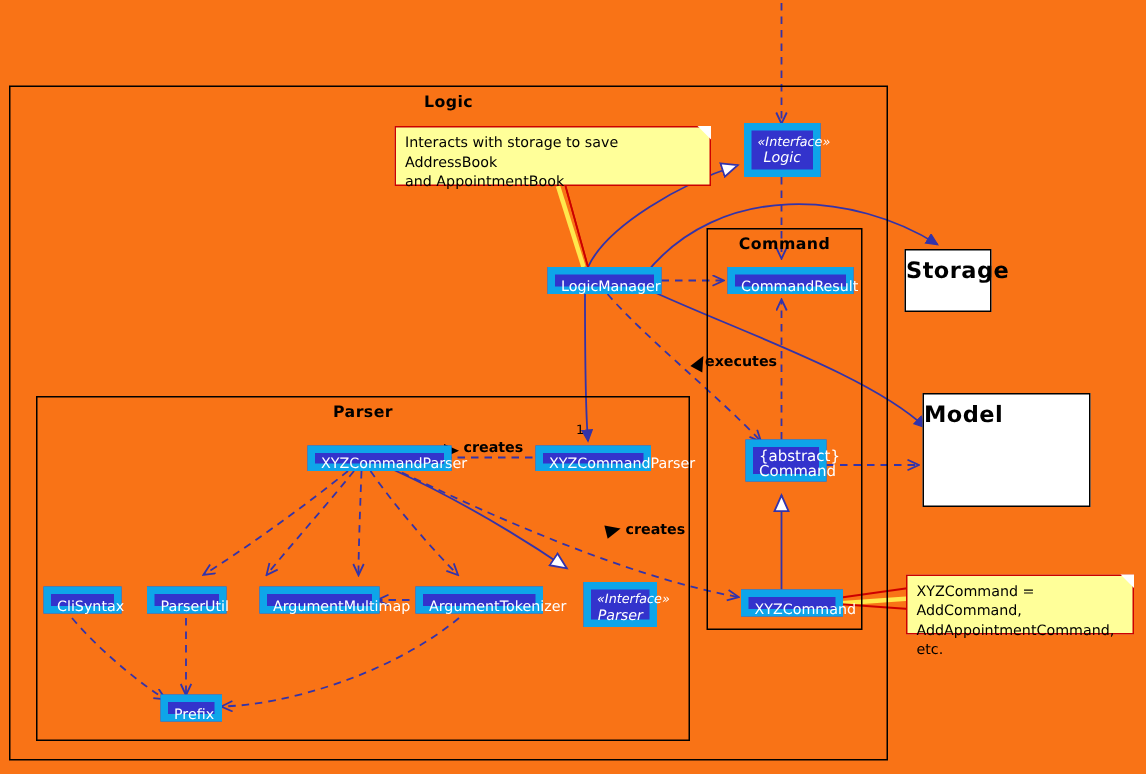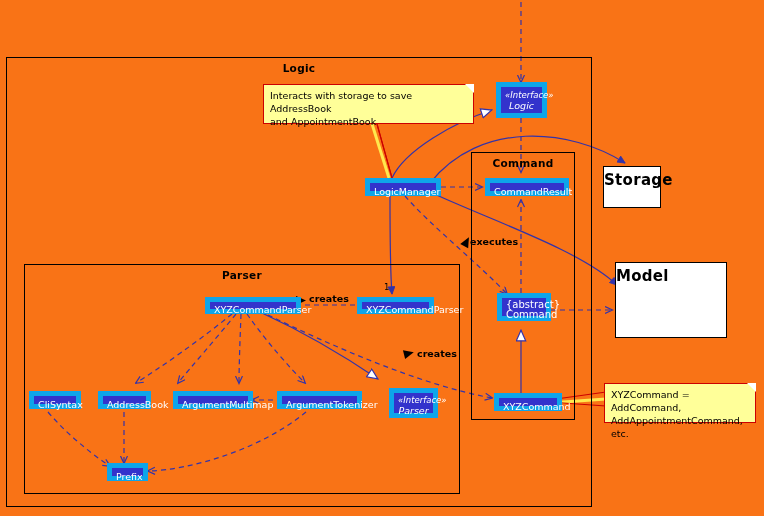--- a/index.html
+++ b/index.html
@@ -254,21 +254,21 @@
 
   <div class="cls" style="left:205px; top:297px; width:96px; height:17px; padding-top:2px;">
     <span>XYZCommandParser</span>
   </div>
 
   <div class="cls" style="left:29px; top:391px; width:52px; height:18px; padding-top:3px;">
     <span>CliSyntax</span>
   </div>
 
   <div class="cls" style="left:98px; top:391px; width:53px; height:18px; padding-top:3px;">
-    <span>AddressBook</span>
+    <span>ParserUtil</span>
   </div>
 
   <div class="cls" style="left:173px; top:391px; width:80px; height:18px; padding-top:3px;">
     <span>ArgumentMultimap</span>
   </div>
 
   <div class="cls" style="left:277px; top:391px; width:85px; height:18px; padding-top:3px;">
     <span>ArgumentTokenizer</span>
   </div>
 

